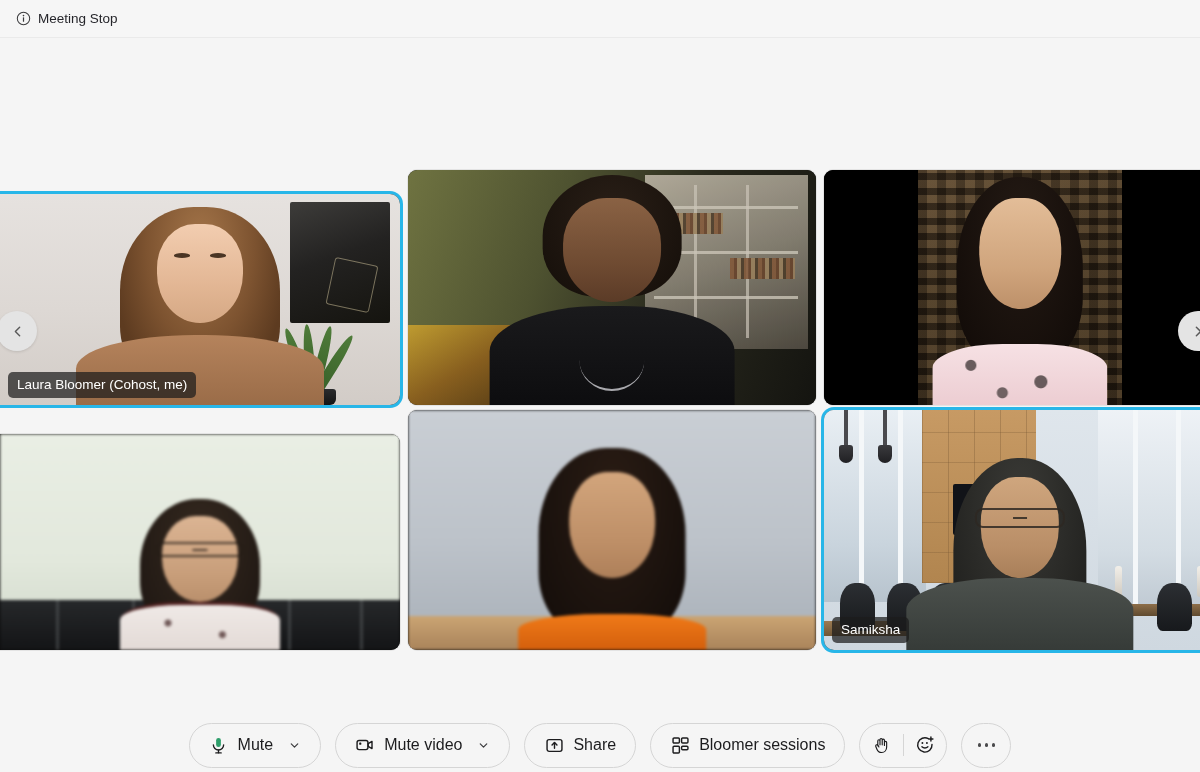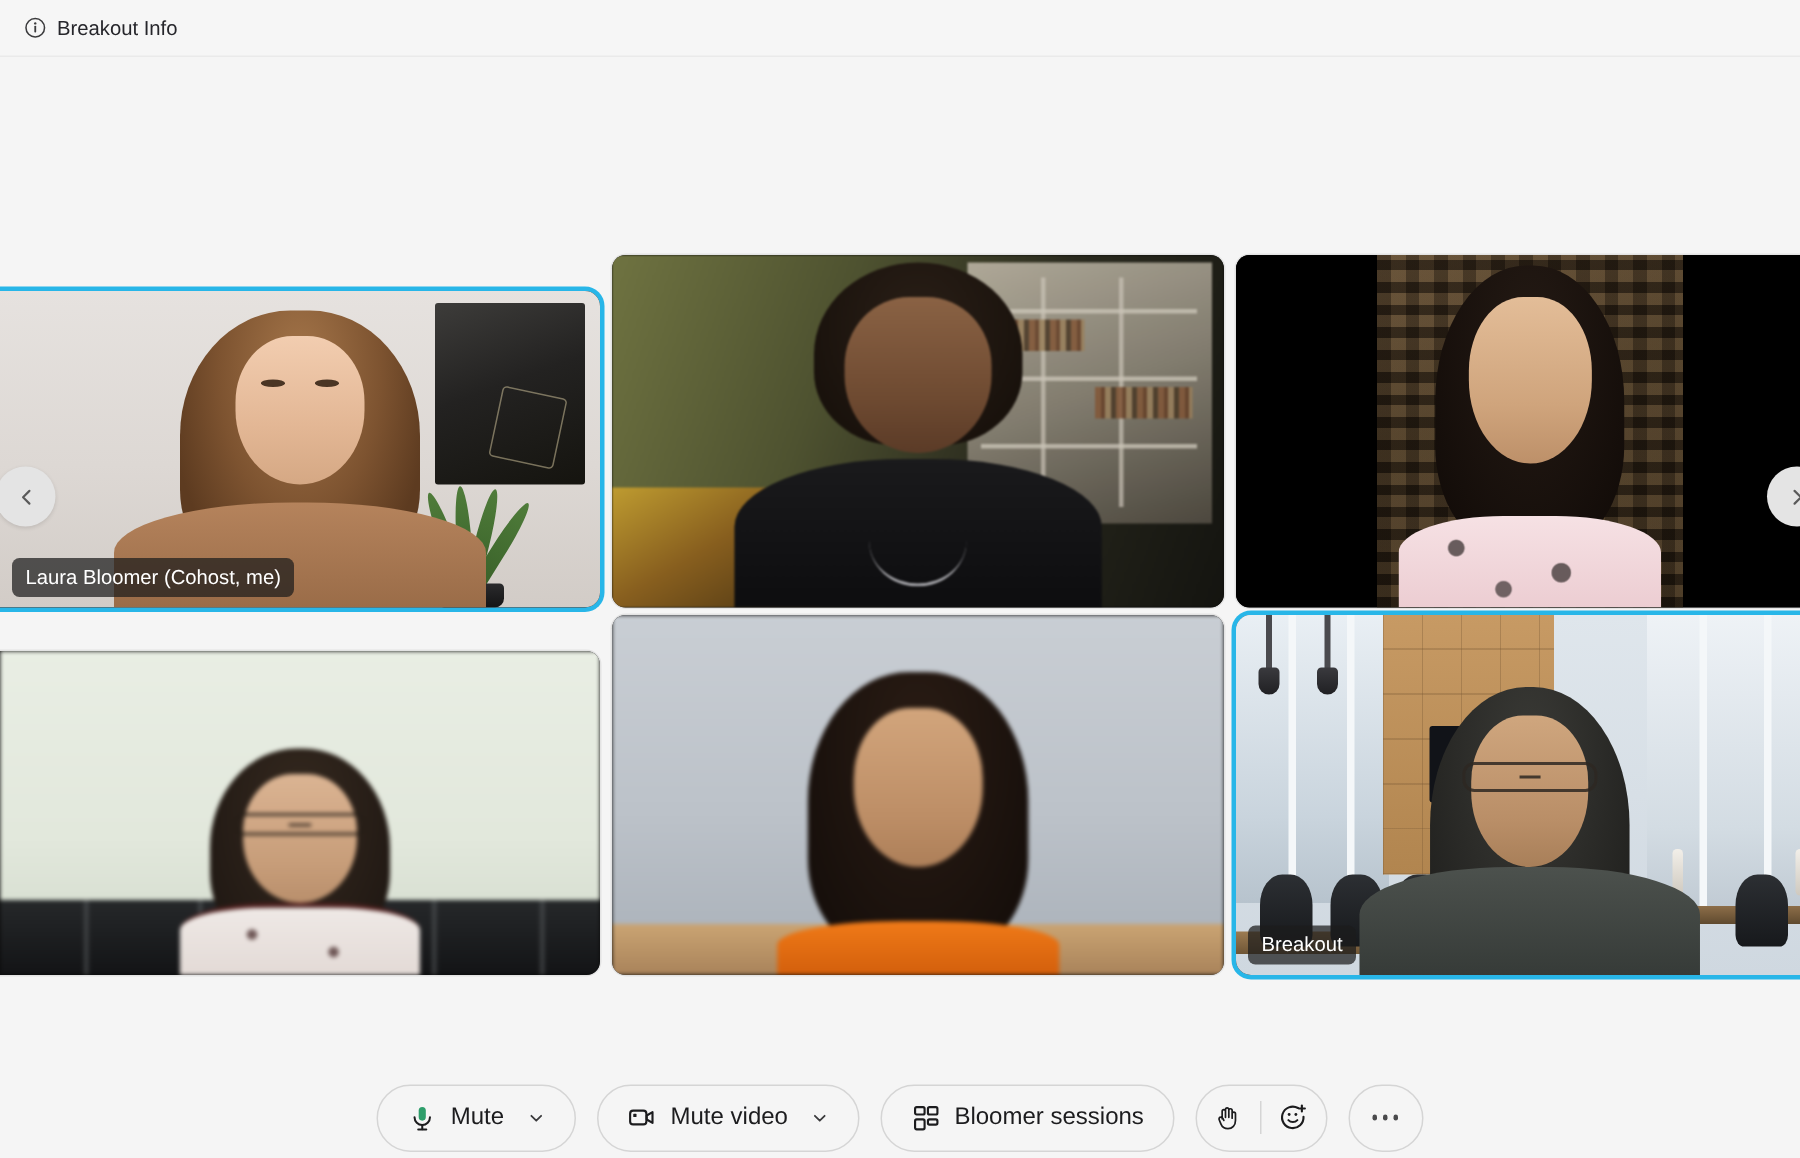--- a/index.html
+++ b/index.html
@@ -489,21 +489,21 @@
 
 <div class="app">
 
   <div class="topbar">
     <div class="meeting-info">
       <svg class="info-icon" viewBox="0 0 16 16">
         <circle cx="8" cy="8" r="6.6" fill="none" stroke="#3b3b3d" stroke-width="1.1"></circle>
         <circle cx="8" cy="4.9" r="0.85" fill="#3b3b3d"></circle>
         <rect x="7.35" y="6.6" width="1.3" height="4.8" rx="0.55" fill="#3b3b3d"></rect>
       </svg>
-      <span>Breakout Info</span>
+      <span>Meeting Stop</span>
     </div>
   </div>
 
   <div class="stage">
 
     <div class="grid">
 
       <div class="tile active bleed-left">
         <div class="vid">
           <div class="scene s-laura">
@@ -620,21 +620,21 @@
             <div class="lamp" style="right:24%"></div>
             <div class="lamp" style="right:3%"></div>
             <div class="person-samiksha" style="position:absolute;inset:0">
               <div class="hair"></div>
               <div class="face"></div>
               <div class="specs"></div>
               <div class="torso"></div>
             </div>
           </div>
         </div>
-        <div class="namebadge">Breakout</div>
+        <div class="namebadge">Samiksha</div>
       </div>
 
     </div>
 
     <button class="navbtn left">
       <svg viewBox="0 0 24 24" fill="none" stroke-width="2" stroke-linecap="round" stroke-linejoin="round">
         <polyline points="15 18 9 12 15 6"></polyline>
       </svg>
     </button>
     <button class="navbtn right">
@@ -673,20 +673,30 @@
         </svg>
       </span>
       <span>Mute video</span>
       <span class="caret">
         <svg viewBox="0 0 24 24" fill="none" stroke-width="2.2" stroke-linecap="round" stroke-linejoin="round">
           <polyline points="6 9 12 15 18 9"></polyline>
         </svg>
       </span>
     </button>
 
+    <button class="pill">
+      <span class="glyph">
+        <svg viewBox="0 0 24 24" width="19" height="19">
+          <rect x="2.6" y="4.6" width="18.8" height="14.8" rx="2.6" fill="none" stroke="#1c1c1e" stroke-width="1.8"></rect>
+          <line x1="12" y1="15.4" x2="12" y2="8.4" stroke="#1c1c1e" stroke-width="1.8" stroke-linecap="round"></line>
+          <polyline points="8.9 11.5 12 8.3 15.1 11.5" fill="none" stroke="#1c1c1e" stroke-width="1.8" stroke-linecap="round" stroke-linejoin="round"></polyline>
+        </svg>
+      </span>
+      <span>Share</span>
+    </button>
 
     <button class="pill">
       <span class="glyph">
         <svg viewBox="0 0 24 24" width="19" height="19">
           <rect x="2.6" y="2.6" width="8" height="6.2" rx="1.3" fill="none" stroke="#1c1c1e" stroke-width="1.8"></rect>
           <rect x="13.4" y="2.6" width="8" height="6.2" rx="1.3" fill="none" stroke="#1c1c1e" stroke-width="1.8"></rect>
           <rect x="2.6" y="13" width="8" height="8.4" rx="1.3" fill="none" stroke="#1c1c1e" stroke-width="1.8"></rect>
           <rect x="13.4" y="13" width="8" height="4.4" rx="1.3" fill="none" stroke="#1c1c1e" stroke-width="1.8"></rect>
         </svg>
       </span>

